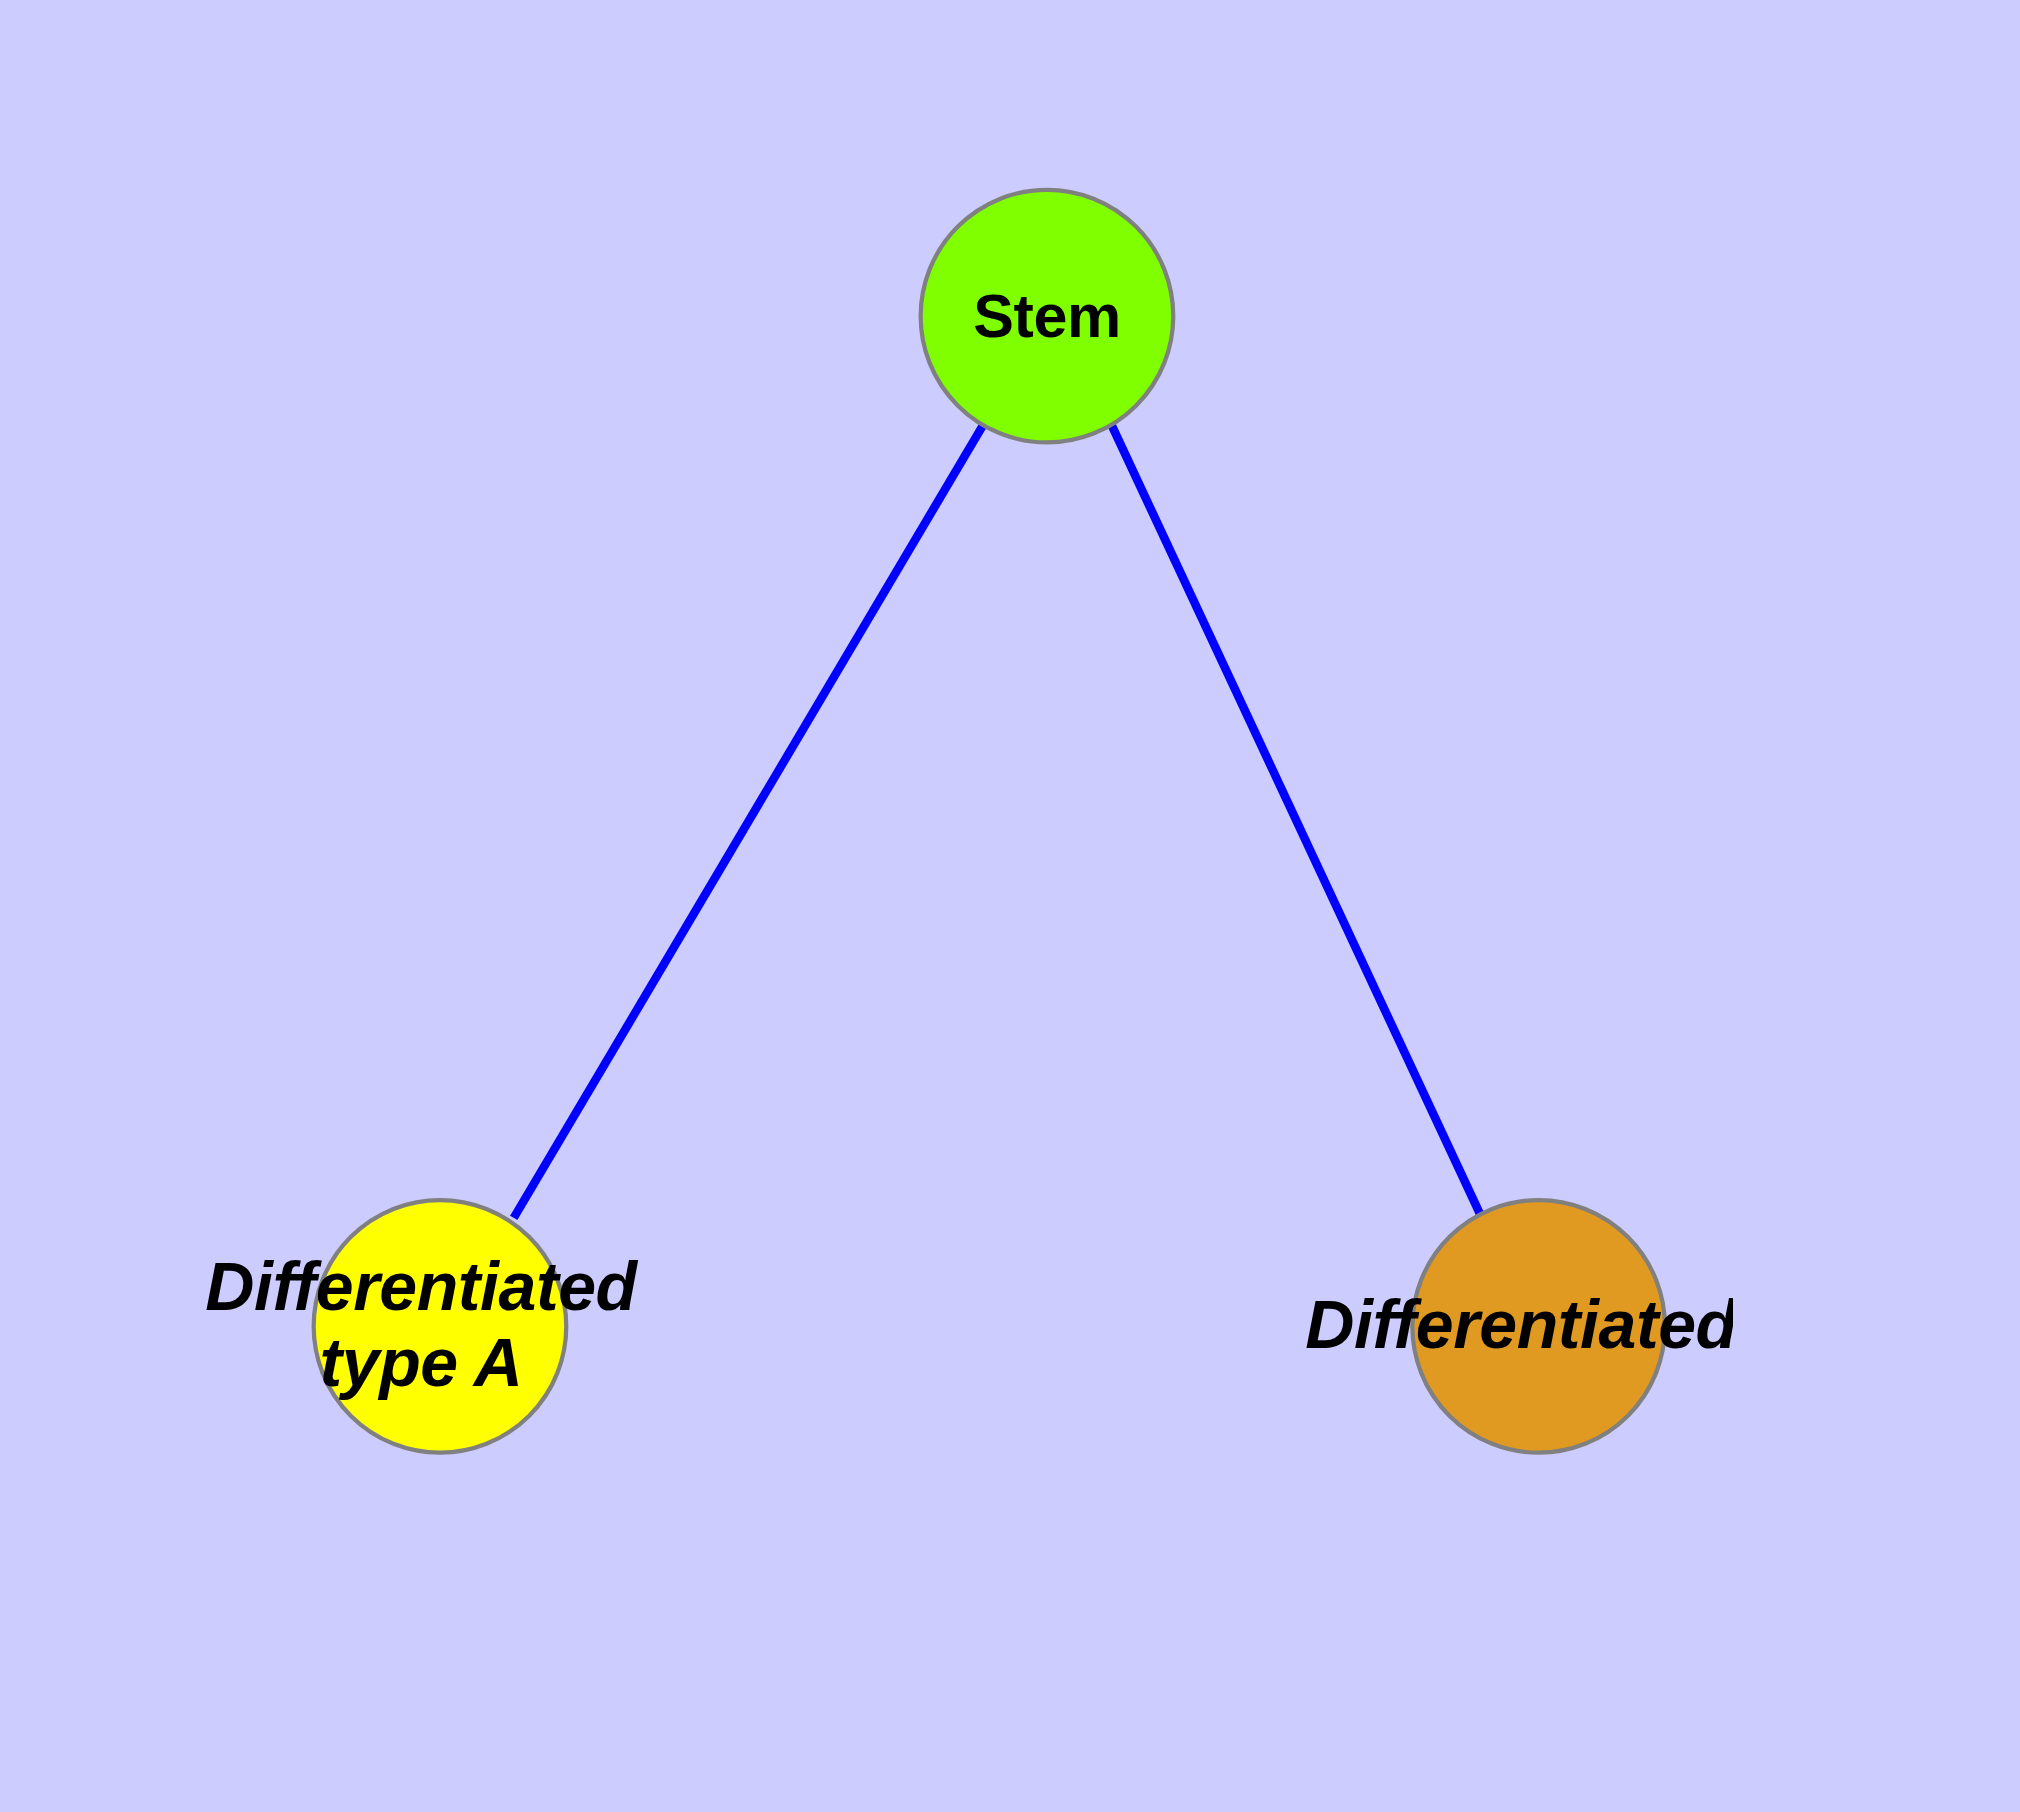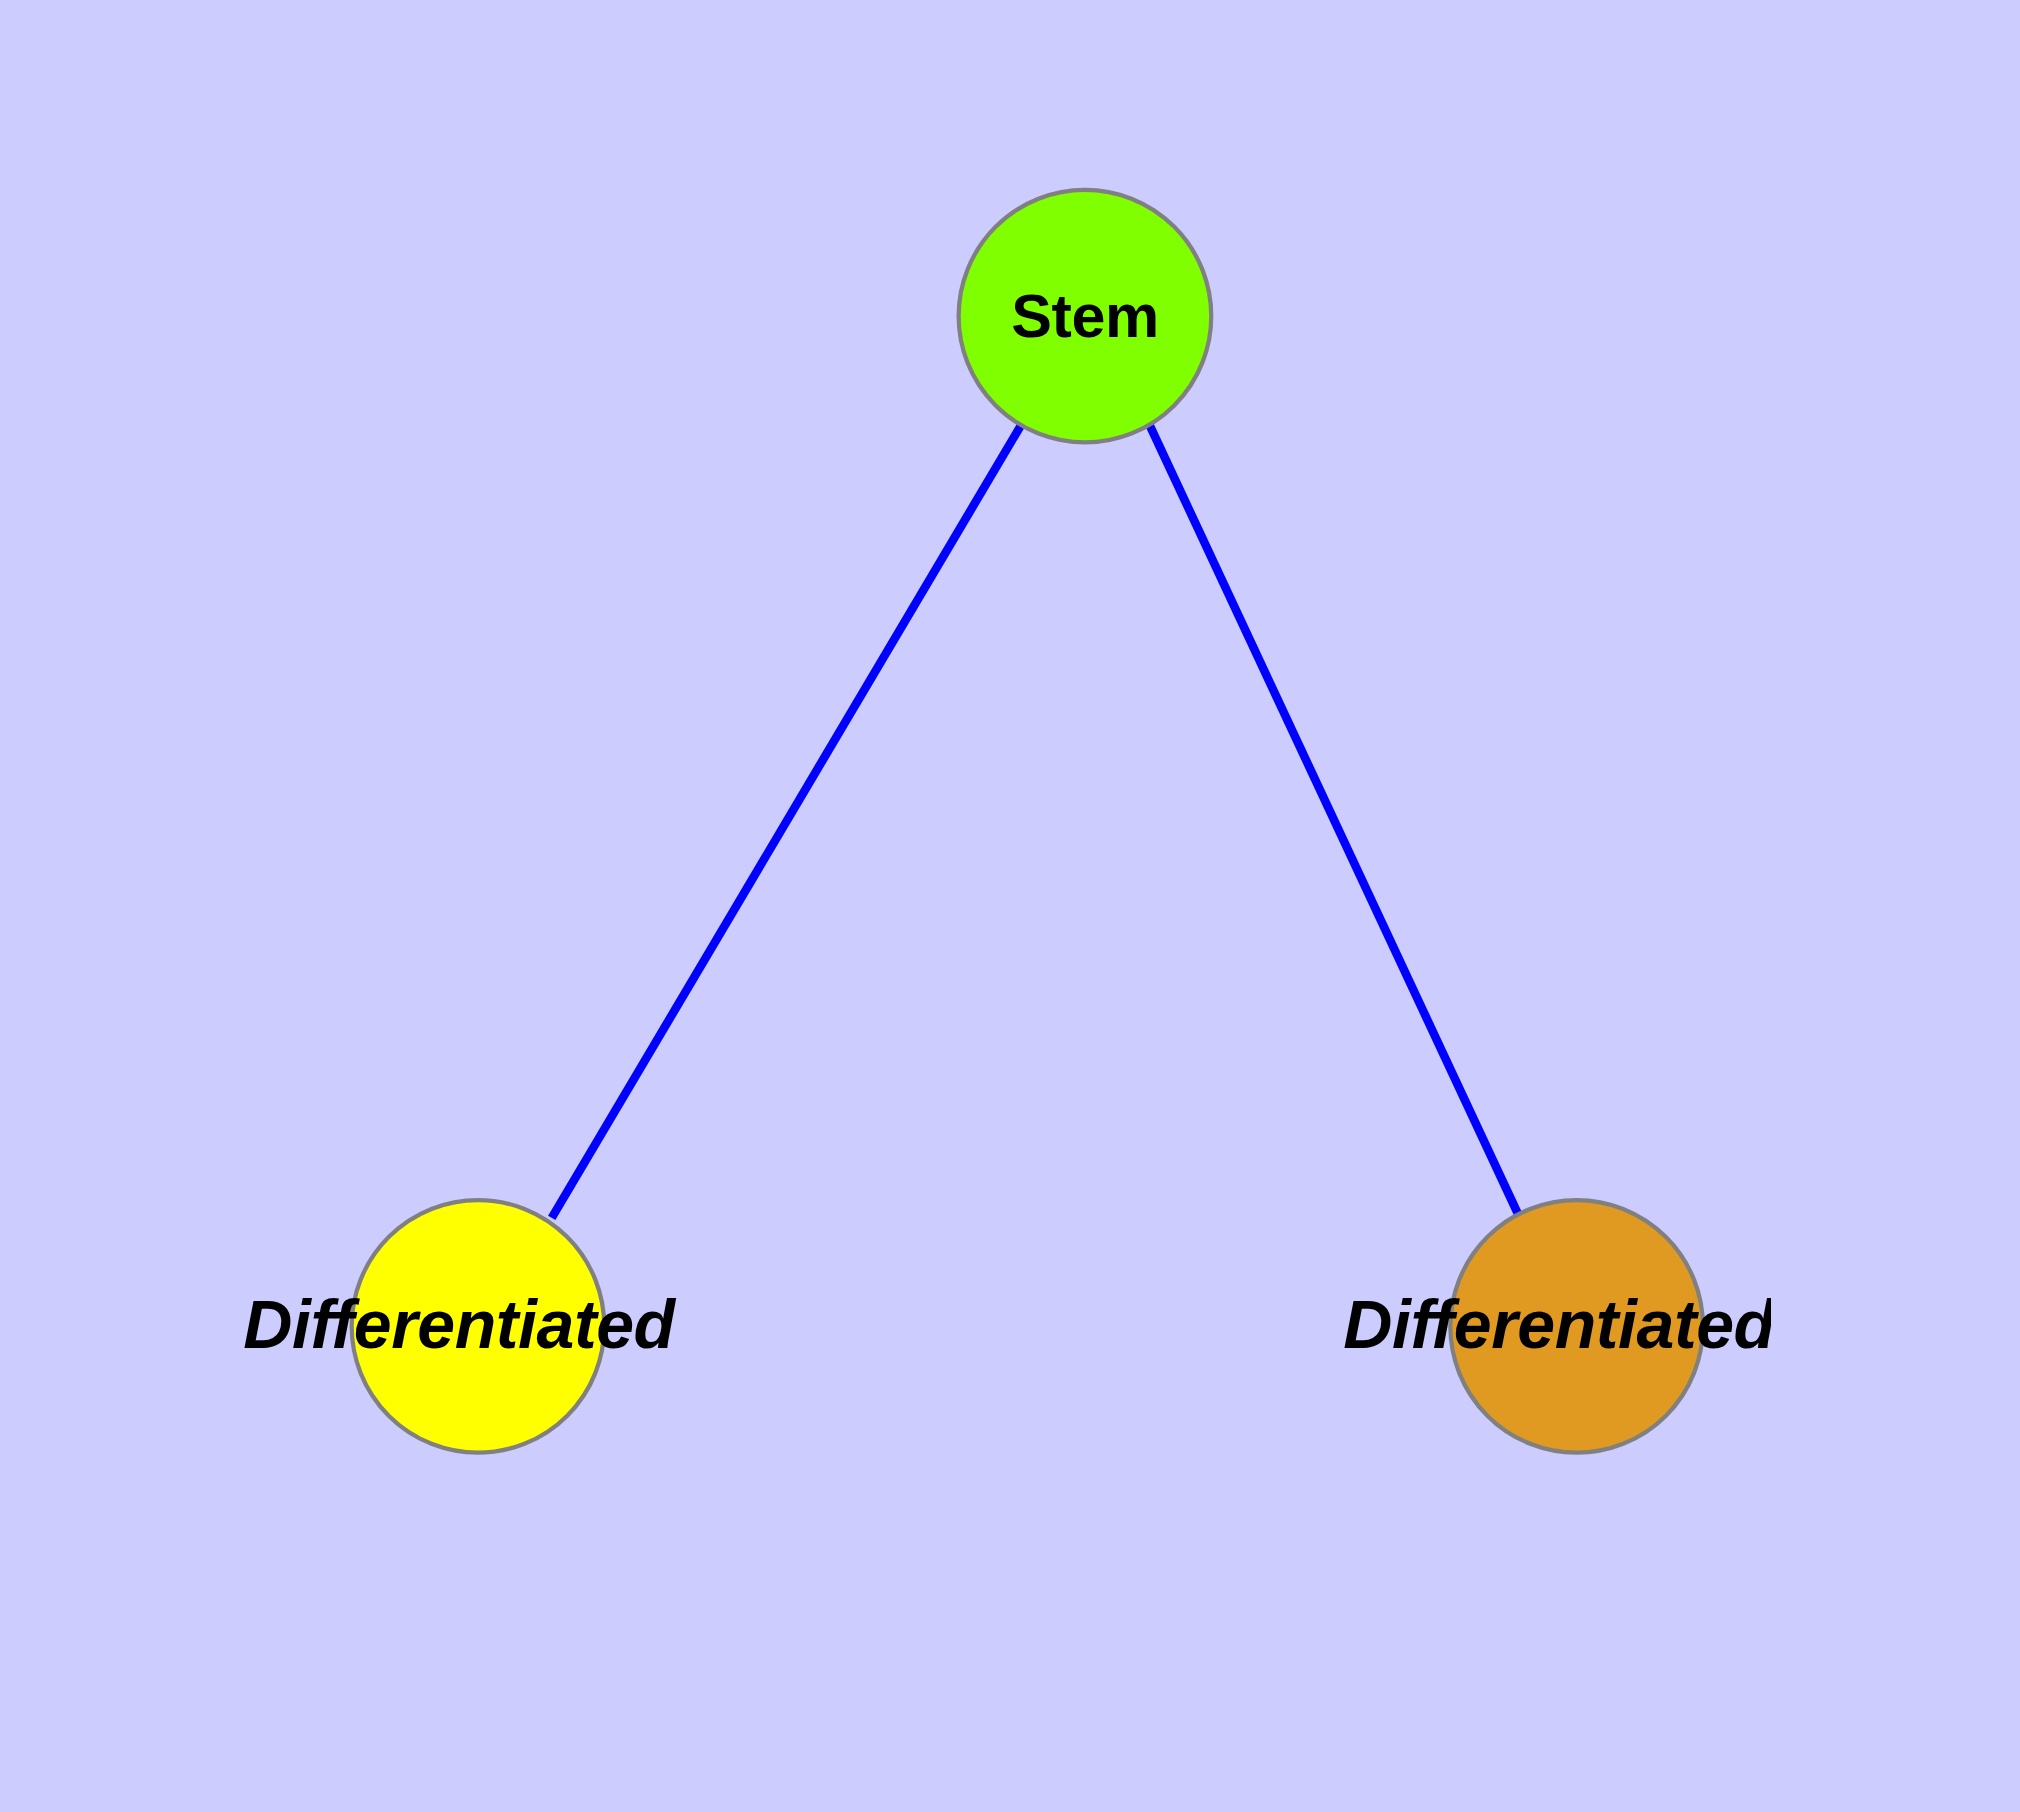--- a/index.html
+++ b/index.html
@@ -38,34 +38,34 @@
     font-size: 61px;
   }
   .label-multiline {
     font-size: 68px;
     font-style: italic;
   }
 </style>
 </head>
 <body>
 
-<div id="stage" style="--bg: #ccccff; width: 1733px; height: 1812px; margin-left: 38px;">
+<div id="stage" style="--bg: #ccccff; width: 1733px; height: 1812px;">
 
   <svg id="graph-svg" viewBox="0 0 2384 2138" preserveAspectRatio="none" style="width: 2021px; height: 1812px;">
     <g id="edge-layer">
         <line x1="1160" y1="501" x2="606" y2="1437" stroke="#0000ff" stroke-width="10" stroke-linecap="butt"></line>
         <line x1="1311" y1="501" x2="1748" y2="1437" stroke="#0000ff" stroke-width="10" stroke-linecap="butt"></line>
       </g>
     <g id="node-layer">
         <circle cx="1235" cy="373" r="149" fill="#7fff00" stroke="#808080" stroke-width="5"></circle>
         <circle cx="519" cy="1565" r="149" fill="#ffff00" stroke="#808080" stroke-width="5"></circle>
         <circle cx="1815" cy="1565" r="149" fill="#e09a22" stroke="#808080" stroke-width="5"></circle>
       </g>
   </svg>
 
   <div id="label-layer">
       <div class="node-label label-stem" style="left: 1047px; top: 316px; font-size: 61px; color: rgb(0, 0, 0);"><span>Stem</span></div>
-      <div class="node-label label-multiline" style="left: 421px; top: 1324px; font-size: 68px; color: rgb(0, 0, 0);"><span>Differentiated</span><br></div>
+      <div class="node-label label-multiline" style="left: 421px; top: 1324px; font-size: 68px; color: rgb(0, 0, 0);"><span>Differentiated</span><br><span>type A</span></div>
       <div class="node-label label-multiline" style="left: 1521px; top: 1324px; font-size: 68px; color: rgb(0, 0, 0);"><span>Differentiated</span><br></div>
     </div>
 
 </div>
 
 
 </body></html>

